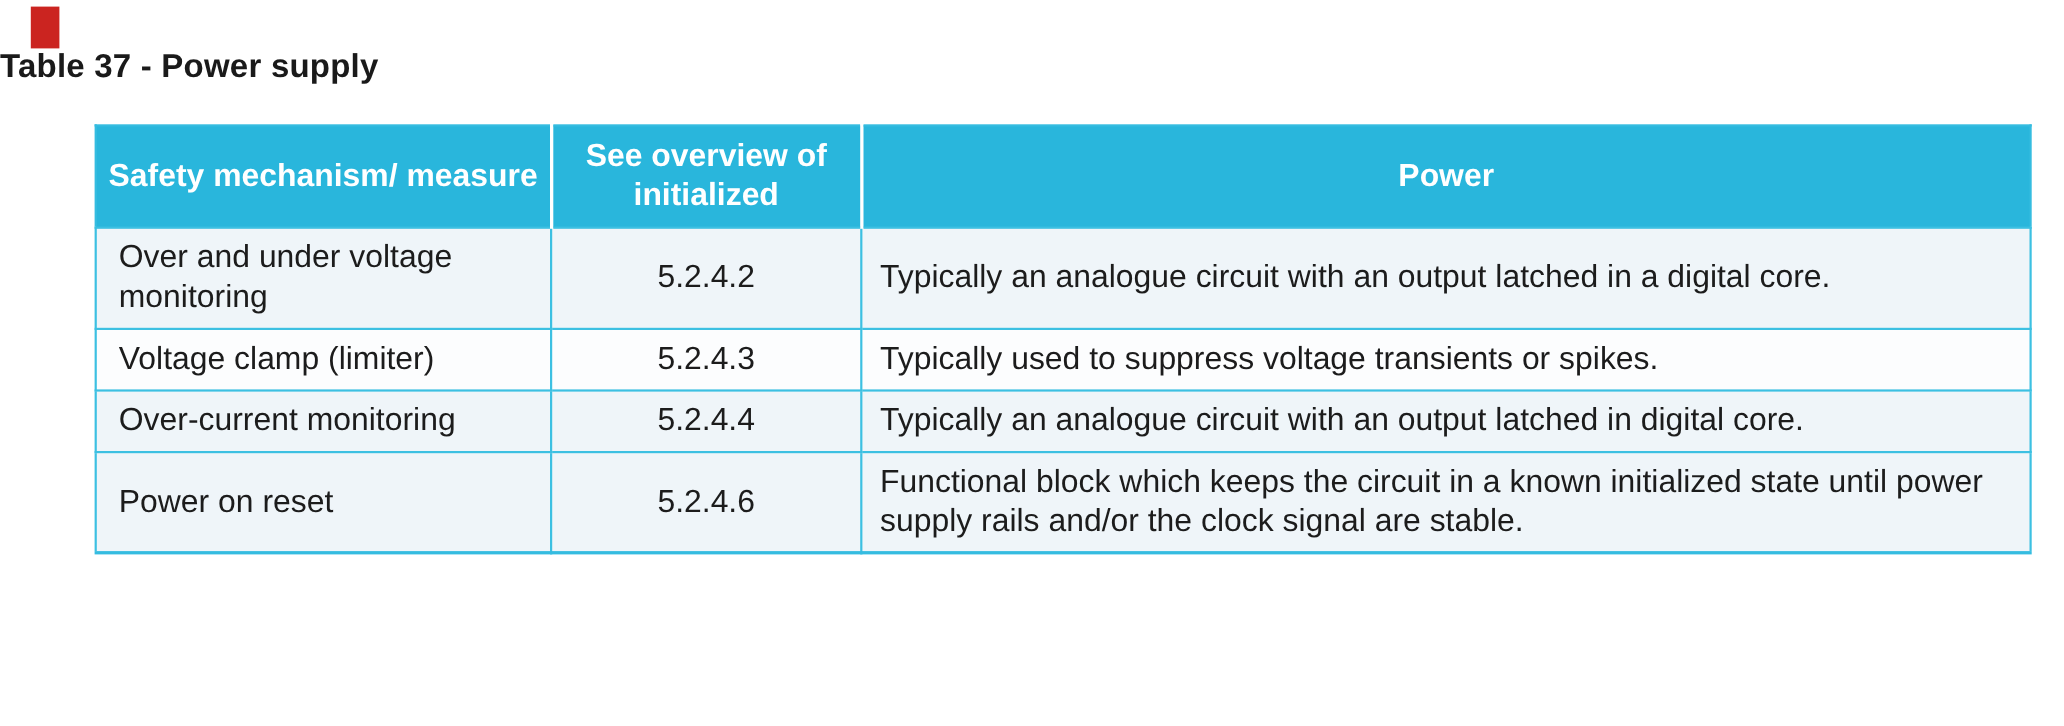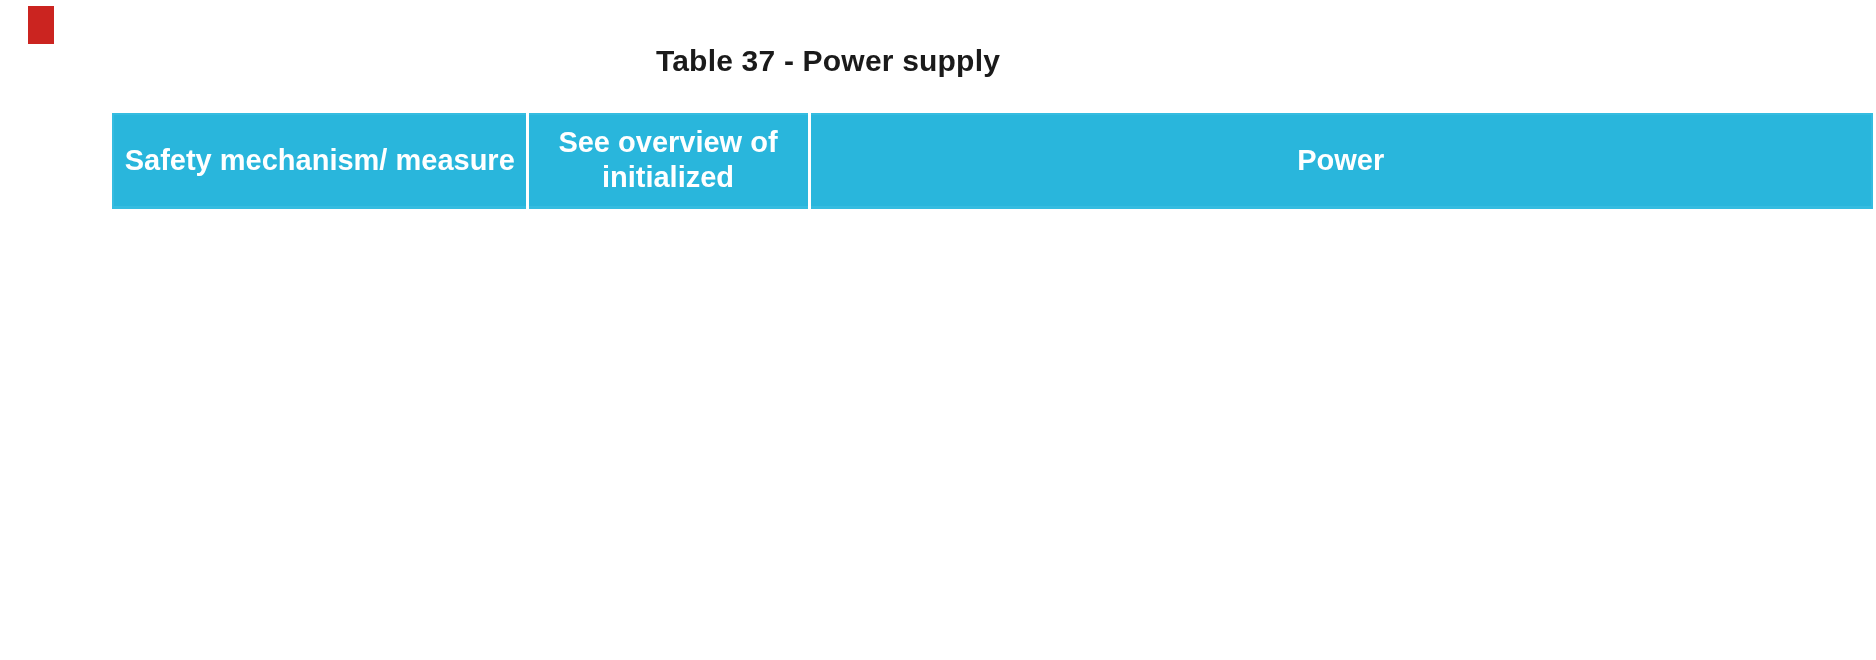--- a/index.html
+++ b/index.html
@@ -20,36 +20,35 @@
     top: 6px;
     width: 26px;
     height: 38px;
     background: #cb2420;
   }
   .doc-title {
     position: absolute;
     top: 44px;
     left: 0;
     width: 1656px;
-    text-align: center;
+    text-align: left;
     font-size: 30px;
     font-weight: bold;
     color: #1a1a1a;
     letter-spacing: 0.2px;
   }
   table.power-table {
     position: absolute;
     left: 86px;
     top: 113px;
     width: 1759px;
     border-collapse: collapse;
     table-layout: fixed;
     border: 2px solid #35bce0;
     border-bottom-width: 3px;
-    margin-left: 26px;
   }
   col.c1 { width: 414px; }
   col.c2 { width: 282px; }
   col.c3 { width: 1063px; }
   th {
     background: #29b6dc;
     color: #ffffff;
     font-size: 29px;
     font-weight: bold;
     line-height: 1.22;
@@ -100,14 +99,34 @@
       <col class="c3">
   </colgroup>
   <thead>
     <tr>
       <th>Safety mechanism/ measure</th>
       <th>See overview of initialized</th>
       <th>Power</th>
     </tr>
   </thead>
   <tbody>
+    <tr class="tint">
+      <td class="c1">Over and under voltage monitoring</td>
+      <td class="c2">5.2.4.2</td>
+      <td class="c3">Typically an analogue circuit with an output latched in a digital core.</td>
+    </tr>
+    <tr>
+      <td class="c1">Voltage clamp (limiter)</td>
+      <td class="c2">5.2.4.3</td>
+      <td class="c3">Typically used to suppress voltage transients or spikes.</td>
+    </tr>
+    <tr class="tint">
+      <td class="c1">Over-current monitoring</td>
+      <td class="c2">5.2.4.4</td>
+      <td class="c3">Typically an analogue circuit with an output latched in digital core.</td>
+    </tr>
+    <tr class="tint">
+      <td class="c1">Power on reset</td>
+      <td class="c2">5.2.4.6</td>
+      <td class="c3">Functional block which keeps the circuit in a known initialized state until power supply rails and/or the clock signal are stable.</td>
+    </tr>
   </tbody>
 </table>
 
 </body></html>

